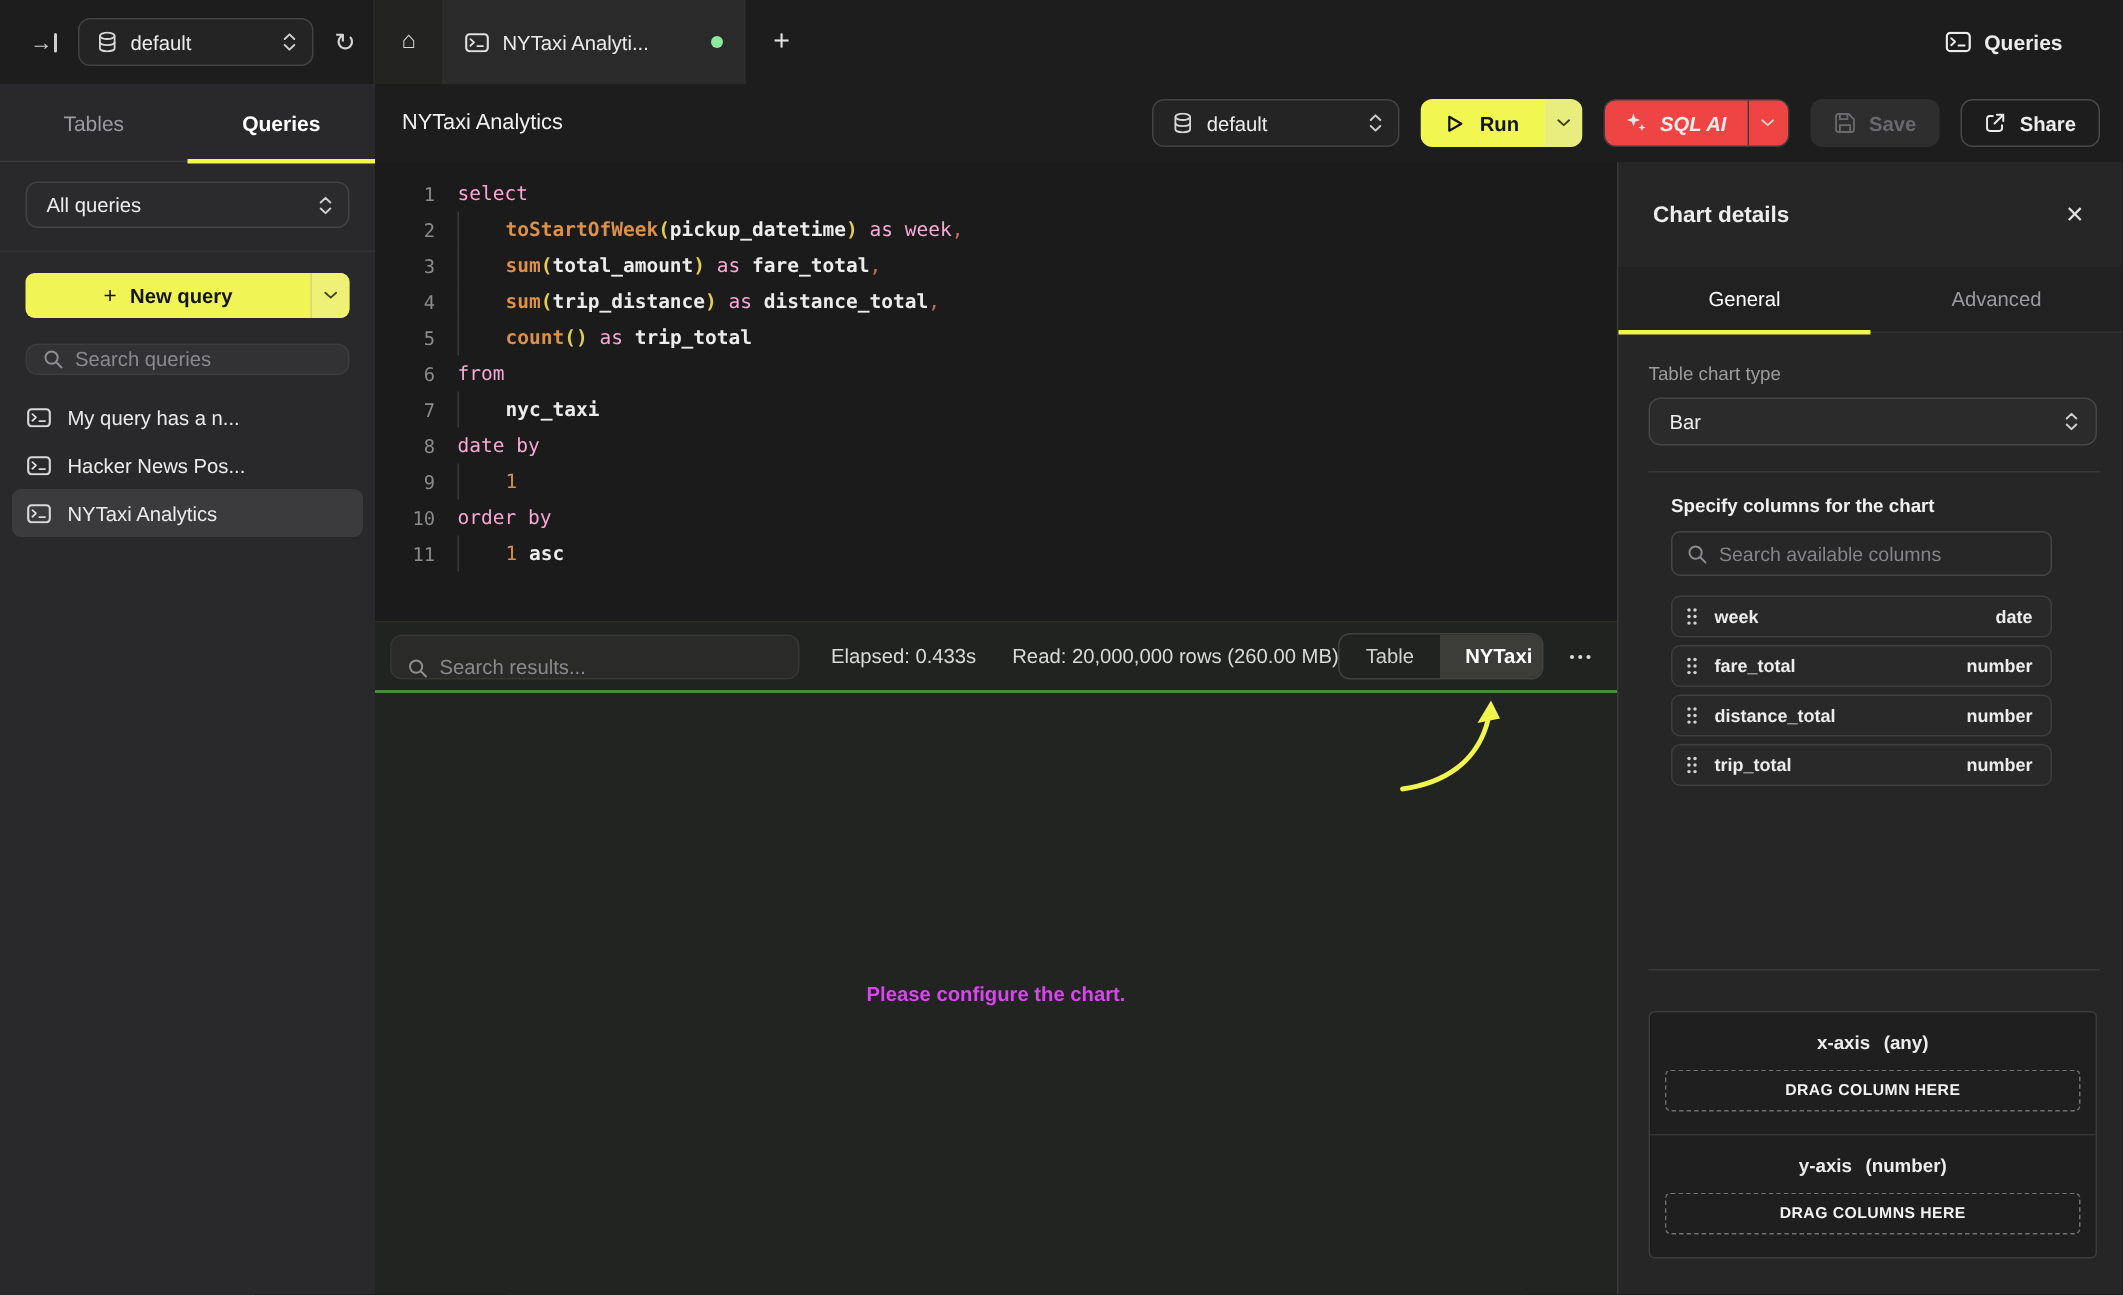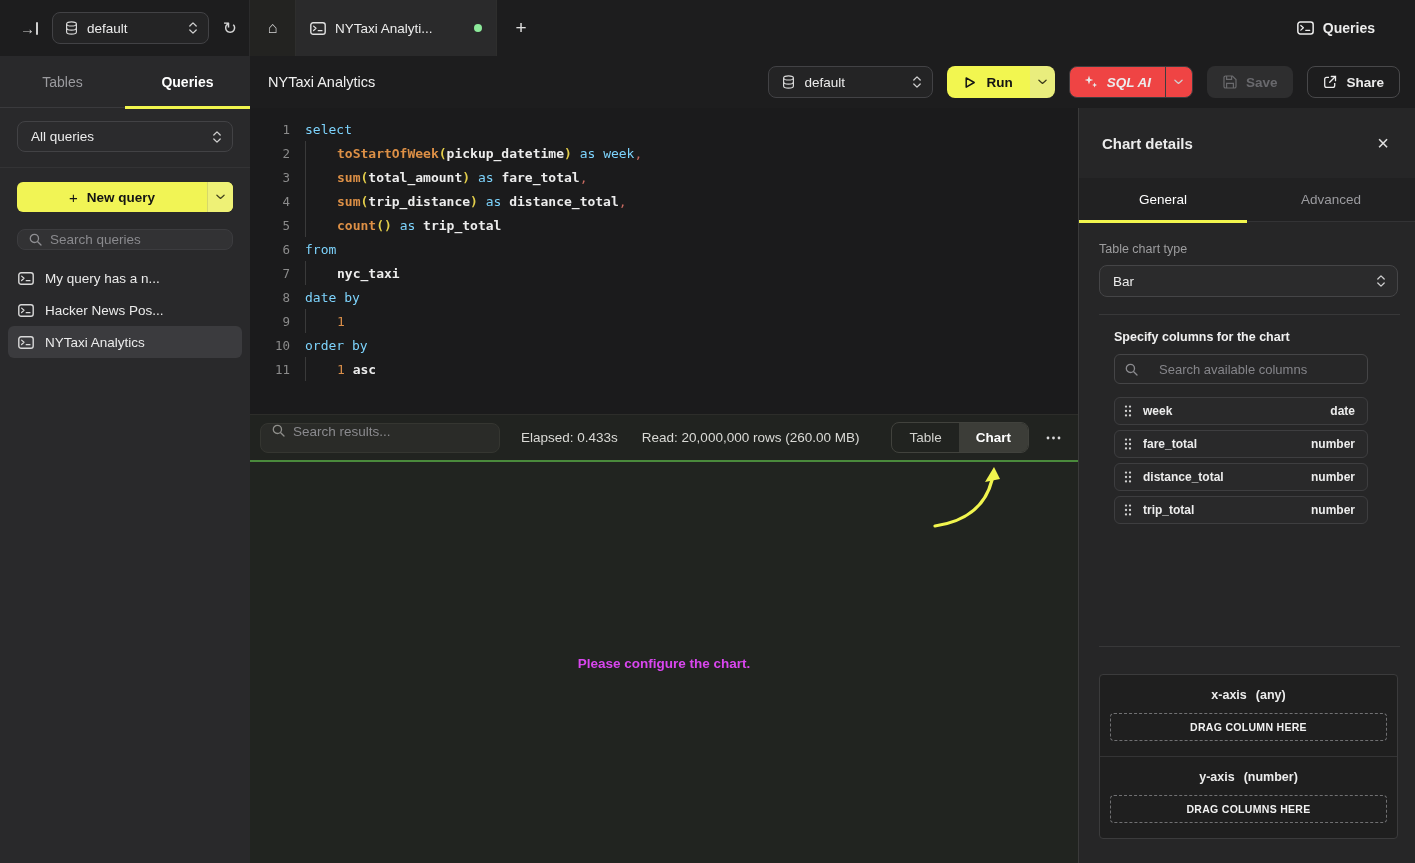--- a/index.html
+++ b/index.html
@@ -85,32 +85,32 @@
   .main-body { flex:1; display:flex; min-height:0; }
   .editor-col { width:828px; flex:none; display:flex; flex-direction:column; min-height:0; }
 
   
   .editor { height:306px; flex:none; background:#1b1b1c; padding:9px 0 0 14px;
     font-family:"DejaVu Sans Mono", monospace; font-size:13px; overflow:hidden; }
   .code-line { display:flex; height:24px; align-items:center; }
   .ln { width:26px; flex:none; text-align:right; color:#8b8b8b; margin-right:15px; font-size:12.5px; }
   .lc { display:flex; align-items:center; height:100%; white-space:pre; }
   .indent { width:32px; height:100%; border-left:1px solid #3a3a3a; flex:none; }
-  .tk-kw { color:#7dd3fc; }
+  .tk-kw { color:#f9a8d4; }
   .tk-fn { color:#dd9046; font-weight:bold; }
   .tk-par { color:#e2cd4a; font-weight:bold; }
   .tk-id { color:#ececec; font-weight:bold; }
   .tk-num { color:#d98e49; }
   .tk-pun { color:#c96a60; }
 
   
   .results-bar { height:46px; flex:none; background:#212320; display:flex; align-items:center;
     padding:0 12px 0 10px; border-top:1px solid #2d2d2a; }
-  .results-search { width:240px; flex:none; height:30px; background:#2a2b28; border:1px solid #353631;
-    border-radius:8px; display:flex; align-items:flex-start; gap:8px; padding:0 11px; }
+  .results-search { width:273px; flex:none; height:30px; background:#2a2b28; border:1px solid #353631;
+    border-radius:8px; display:flex; align-items:flex-end; gap:8px; padding:0 11px; }
   .stat { color:#dadad6; font-size:13.5px; white-space:nowrap; }
   .stat-elapsed { margin-left:21px; }
   .stat-read { margin-left:24px; }
   .view-toggle { margin-left:auto; display:flex; border:1px solid #41423d; border-radius:8px;
     overflow:hidden; height:31px; }
   .view-opt { display:flex; align-items:center; padding:0 17px; font-size:13.5px; color:#d2d2ce; cursor:pointer; }
   .view-opt.active { background:#3c3d38; color:#ffffff; font-weight:600; }
   .more-btn { margin-left:12px; padding:6px 5px; cursor:pointer; display:flex; }
   .green-rule { height:2px; flex:none; background:#4a8a3c; }
 
@@ -135,21 +135,21 @@
   .panel-ind { position:absolute; left:0; bottom:-2px; width:168px; height:3px; background:#f2f64e; }
   .panel-content { flex:1; display:flex; flex-direction:column; padding:20px 17px 24px 20px; min-height:0; }
   .field-label { color:#9d9d9f; font-size:12.5px; margin-bottom:9px; }
   .type-select { height:32px; background:#2b2b2c; border:1px solid #454547; border-radius:8px;
     display:flex; align-items:center; padding:0 11px 0 13px; font-size:13.5px; cursor:pointer; flex:none; }
   .type-select .lbl { flex:1; font-weight:400; }
   .panel-divider { height:1px; background:#383839; margin:17px -2px 15px 0; flex:none; }
   .columns-section { margin:0 30px 0 15px; }
   .columns-label { font-size:12.5px; font-weight:700; color:#f0f0f0; margin-bottom:10px; }
   .col-search { height:30px; border:1px solid #454547; background:#272728; border-radius:6px;
-    display:flex; align-items:center; gap:21px; padding:0 10px; margin-bottom:13px; }
+    display:flex; align-items:center; gap:8px; padding:0 10px; margin-bottom:13px; }
   .col-search input { background:transparent; border:none; outline:none; color:#e8e8e8;
     font-size:13px; width:100%; font-family:"Liberation Sans",sans-serif; }
   .col-search input::placeholder { color:#85858a; }
   .col-chip { height:28px; border:1px solid #3e3e40; background:#29292a; border-radius:6px;
     display:flex; align-items:center; gap:11px; padding:0 12px 0 9px; margin-bottom:5px; cursor:grab; }
   .col-name { font-size:12px; font-weight:700; }
   .col-type { margin-left:auto; font-size:12px; font-weight:700; color:#ececec; }
   .panel-spacer { flex:1; }
   .axis-box { flex:none; border:1px solid #3b3b3c; border-radius:4px; background:#1f1f1f; margin-top:12px; }
   .axis-sec { padding:13px 10px 15px; }
@@ -425,21 +425,21 @@
                   <circle cx="5.4" cy="5.4" r="4.1" fill="none" stroke="#8f8f8b" stroke-width="1.3"></circle>
                   <path d="M8.7 8.7 L12 12" stroke="#8f8f8b" stroke-width="1.3" stroke-linecap="round"></path>
                 </svg>
               </span>
             <input type="text" placeholder="Search results..." style="">
           </div>
           <span class="stat stat-elapsed">Elapsed: 0.433s</span>
           <span class="stat stat-read">Read: 20,000,000 rows (260.00 MB)</span>
           <div class="view-toggle">
             <div class="view-opt">Table</div>
-            <div class="view-opt active">Chart</div>
+            <div class="view-opt active">NYTaxi</div>
           </div>
           <div class="more-btn">
             <span class="icon">
                 <svg width="15" height="4" viewBox="0 0 15 4" fill="#dadada">
                   <circle cx="2" cy="2" r="1.4"></circle>
                   <circle cx="7.5" cy="2" r="1.4"></circle>
                   <circle cx="13" cy="2" r="1.4"></circle>
                 </svg>
               </span>
           </div>

